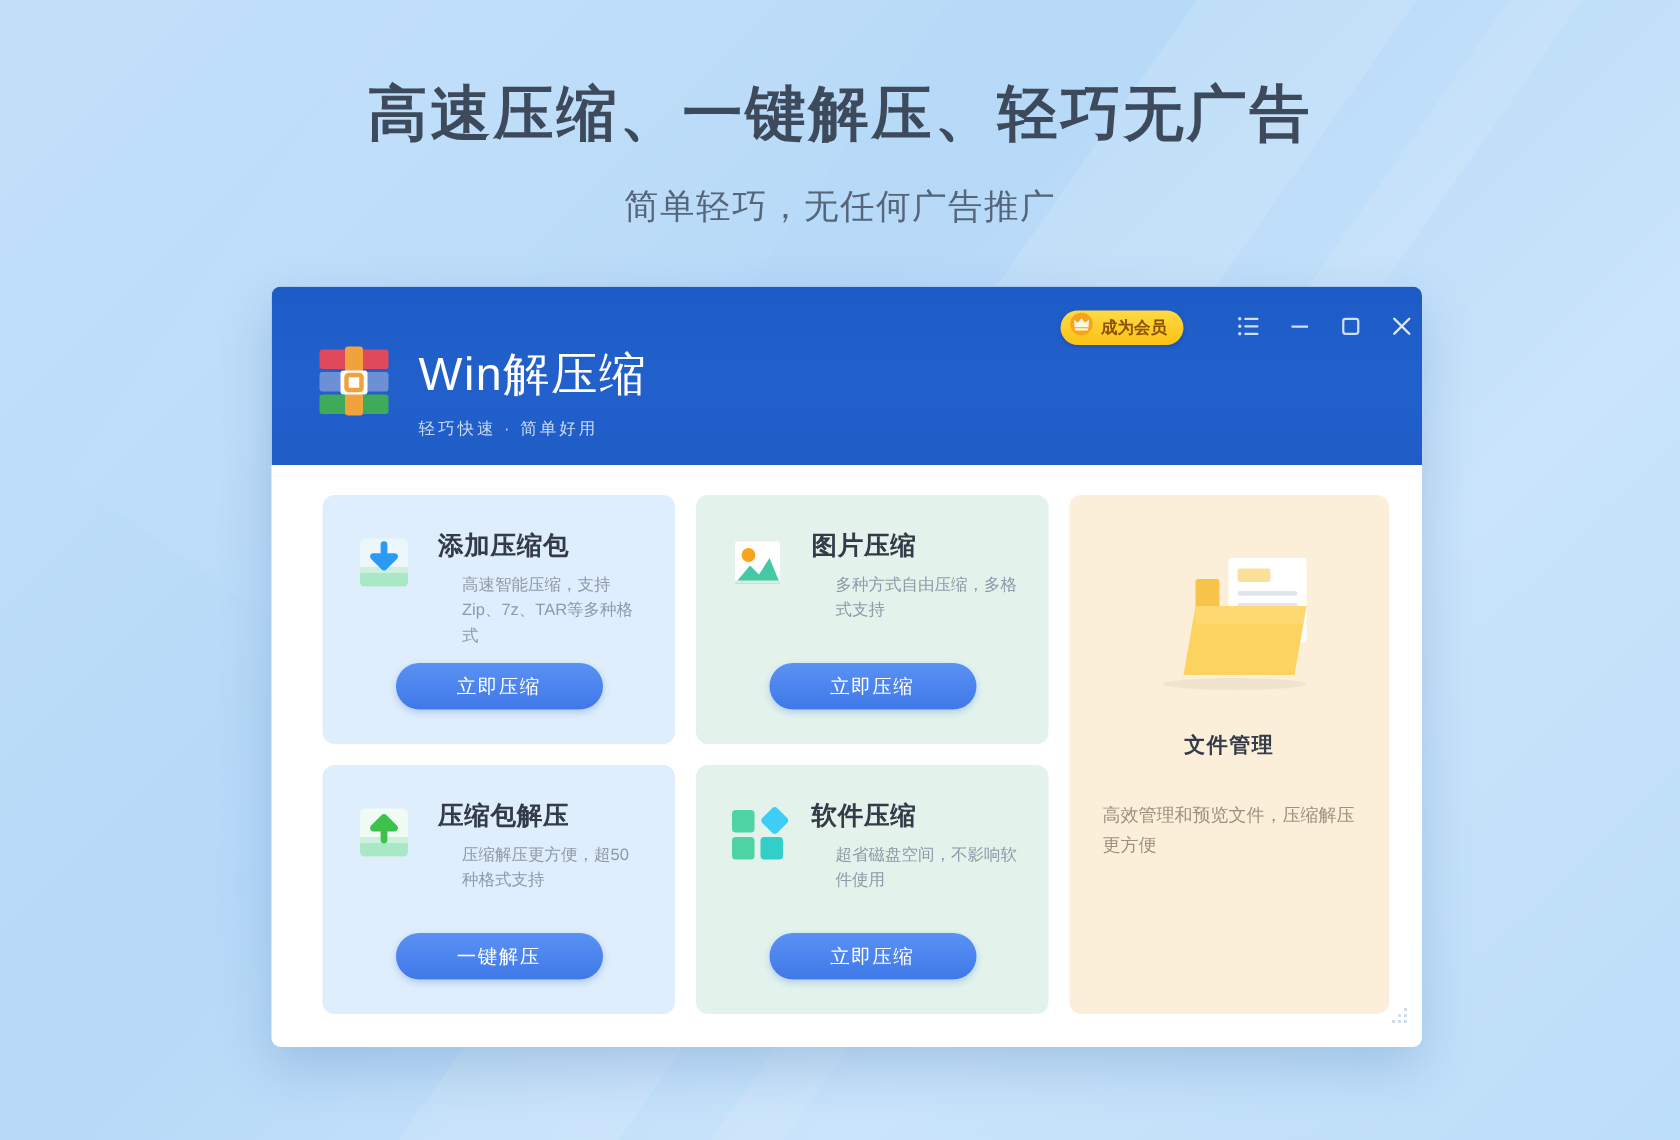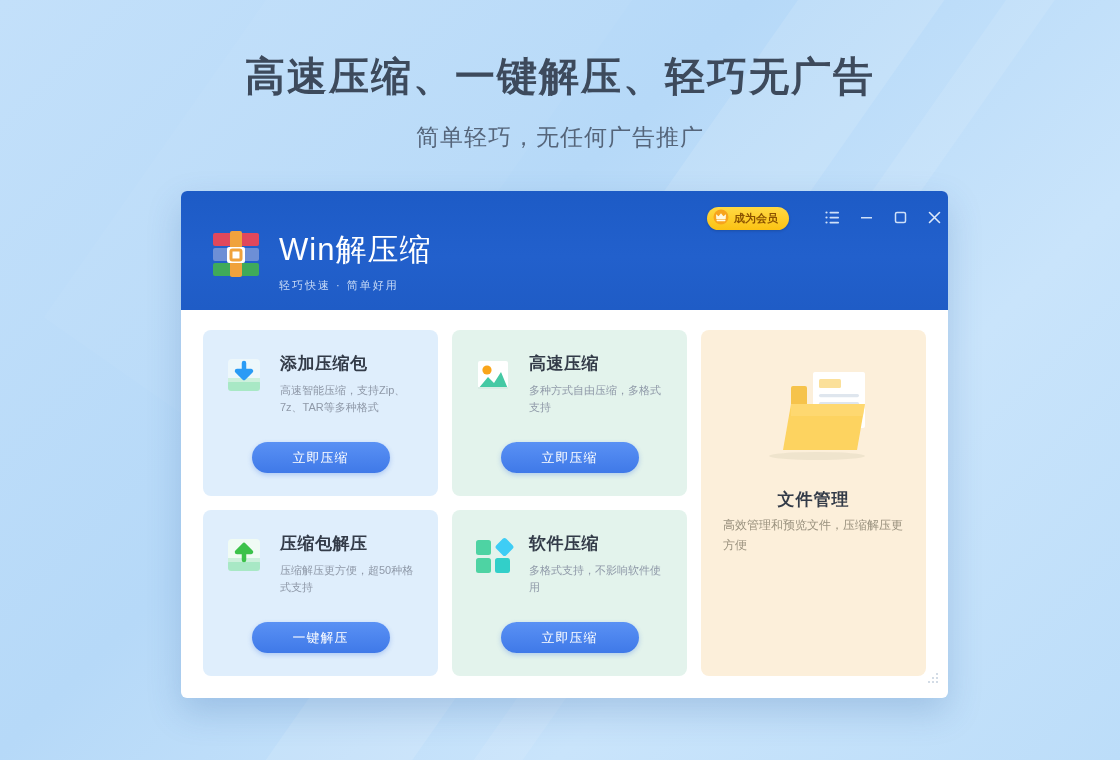--- a/index.html
+++ b/index.html
@@ -71,63 +71,63 @@
   .vip-badge .vip-label { font-size: 11px; color: #8a5200; font-weight: bold; white-space: nowrap; }
   .ctl-btn {
     width: 26px; height: 26px; margin-left: 8px;
     display: flex; align-items: center; justify-content: center;
     cursor: pointer;
   }
 
   
   .content {
     display: flex; gap: 14px;
-    padding: 20px 22px 22px 22px;
+    padding: 20px 22px 22px 34px;
     height: 388px;
   }
   .left-grid {
     display: grid; grid-template-columns: 1fr 1fr; grid-template-rows: 1fr 1fr;
     gap: 14px; flex: 0 0 484px;
   }
   .card {
     border-radius: 8px; padding: 22px 20px 0 20px;
     position: relative;
   }
   .card.blue  { background: #dfeefc; }
   .card.green { background: #e3f3ec; }
   .card-head { display: flex; align-items: flex-start; }
   .card-icon { width: 42px; height: 42px; flex: 0 0 42px; margin-top: 2px; }
   .card-txt { margin-left: 15px; }
   .card-title { font-size: 17px; font-weight: bold; color: #333b48; letter-spacing: .5px; }
   .card-desc {
     margin-top: 7px; font-size: 11px; color: #8f99a8;
-    line-height: 1.55; max-width: 135px;
+    line-height: 1.55; max-width: 135px; margin-left: 16px;
   }
   .btn {
     display: block; width: 138px; height: 31px; line-height: 31px;
     margin: 0 auto; 
     border: none; border-radius: 16px; cursor: pointer;
     background: linear-gradient(180deg, #5a91f4 0%, #3f79e8 100%);
     color: #ffffff; font-size: 13px; letter-spacing: 1px;
     font-family: "Liberation Sans", sans-serif;
     box-shadow: 0 2px 5px rgba(60,115,225,0.30);
   }
   .card .btn { position: absolute; left: 50%; transform: translateX(-50%); bottom: 23px; }
 
   .right-panel {
     flex: 1; background: #fcefda; border-radius: 8px;
     position: relative; text-align: center; padding-top: 32px;
   }
   .folder-wrap { height: 104px; display: flex; align-items: center; justify-content: center; }
   .right-title {
-    margin-top: 22px; font-size: 17px; font-weight: bold;
+    margin-top: 22px; font-size: 14px; font-weight: bold;
     color: #333b48; letter-spacing: 1px;
   }
   .right-desc {
-    margin: 5px 22px 0 22px; font-size: 12px; color: #9a927f;
+    margin: 28px 22px 0 22px; font-size: 12px; color: #9a927f;
     line-height: 1.65; text-align: left;
   }
   .right-panel .btn { position: absolute; left: 50%; transform: translateX(-50%); bottom: 23px; }
 
   .resize-grip { position: absolute; right: 8px; bottom: 7px; }
 </style>
 </head>
 <body>
 
 <div class="streak s3"></div>
@@ -236,21 +236,21 @@
         <div class="card-head">
           <div class="card-icon">
             <svg width="42" height="42" viewBox="0 0 42 42">
               <rect x="6" y="7" width="30" height="28" rx="2" fill="#ffffff"></rect>
               <circle cx="15" cy="16" r="4.6" fill="#f9a51a"></circle>
               <path d="M6 35 L16 23 L22 29 L29 18 L36 35 Z" fill="#45c9a4"></path>
               <rect x="6" y="33" width="30" height="2" fill="#d8ece4"></rect>
             </svg>
           </div>
           <div class="card-txt">
-            <div class="card-title">高速压缩</div>
+            <div class="card-title">图片压缩</div>
             <div class="card-desc">多种方式自由压缩，多格式支持</div>
           </div>
         </div>
         <button class="btn">立即压缩</button>
       </div>
 
       <div class="card blue">
         <div class="card-head">
           <div class="card-icon">
             <svg width="42" height="42" viewBox="0 0 42 42">
@@ -273,21 +273,21 @@
           <div class="card-icon">
             <svg width="42" height="42" viewBox="0 0 42 42">
               <rect x="4" y="6" width="15" height="15" rx="2.5" fill="#4ed3a3"></rect>
               <rect x="4" y="24" width="15" height="15" rx="2.5" fill="#4ed3a3"></rect>
               <rect x="23" y="24" width="15" height="15" rx="2.5" fill="#32cfc9"></rect>
               <rect x="25.5" y="6" width="14" height="14" rx="2.5" fill="#3ecdf5" transform="rotate(45 32.5 13)"></rect>
             </svg>
           </div>
           <div class="card-txt">
             <div class="card-title">软件压缩</div>
-            <div class="card-desc">多格式支持，不影响软件使用</div>
+            <div class="card-desc">超省磁盘空间，不影响软件使用</div>
           </div>
         </div>
         <button class="btn">立即压缩</button>
       </div>
 
     </div>
 
     <div class="right-panel">
       <div class="folder-wrap">
         <svg width="118" height="100" viewBox="0 0 118 100">

